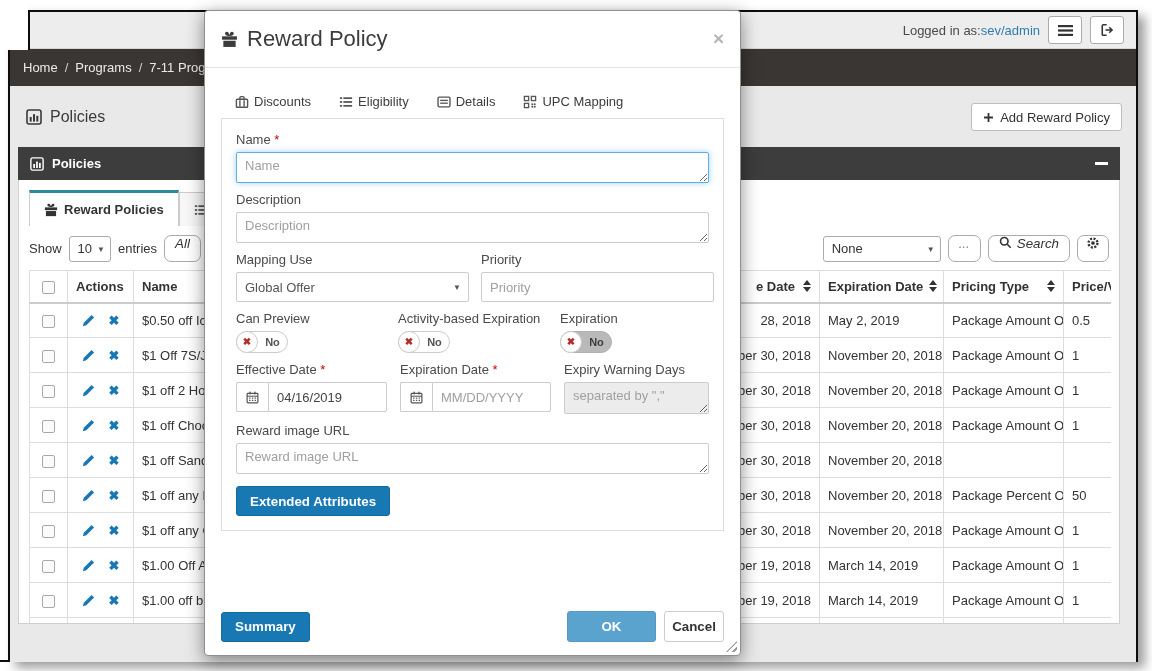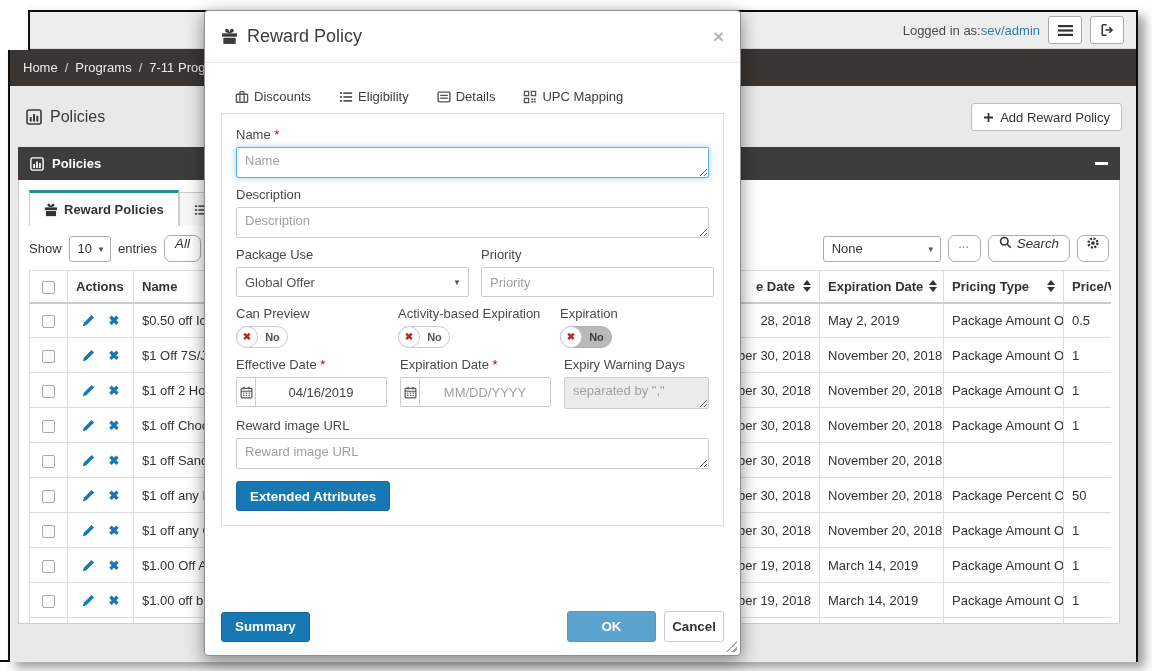--- a/index.html
+++ b/index.html
@@ -101,21 +101,21 @@
   
   .modal {
     position:absolute; left:204px; top:10px; width:537px; height:646px; z-index:40;
     background:#fff; border:1px solid #8f8f8f; border-radius:4px;
     box-shadow:0 5px 18px rgba(0,0,0,.45);
   }
   .modal-head {
     display:flex; align-items:center; justify-content:space-between;
     padding:15px 16px; border-bottom:1px solid #e5e5e5;
   }
-  .modal-title { display:flex; align-items:center; gap:9px; font-size:18px; color:#3c3c3c; }
+  .modal-title { display:flex; align-items:center; gap:9px; font-size:22px; color:#3c3c3c; }
   .modal-x { color:#b5b5b5; font-size:19px; line-height:14px; cursor:pointer; font-weight:bold; }
 
   .m-tabs { display:flex; align-items:flex-end; margin:16px 16px 0 16px; border-bottom:1px solid #ddd; }
   .m-tab { display:flex; align-items:center; gap:5px; padding:9px 13px; color:#3d3d3d; cursor:pointer; border:1px solid transparent; margin-bottom:-1px; }
   .m-tab.active { background:#fff; border:1px solid #ccc; border-bottom:1px solid #fff; border-top:3px solid #2e8a98; padding-top:7px; }
 
   .m-content { margin:0 16px; border:1px solid #ddd; border-top:none; padding:12px 14px 14px 14px; }
   .f-label { color:#4a4a4a; margin:9px 0 5px 0; }
   .f-label.first { margin-top:1px; }
   .req { color:#c00; }
@@ -133,21 +133,21 @@
   .p-input { width:233px; height:30px; }
   .three-col { display:flex; gap:13px; }
   .three-col > div { width:151px; }
   .tgl { display:flex; align-items:center; width:52px; height:22px; border:1px solid #ccc; border-radius:11px; background:#fff; cursor:pointer; margin-top:3px; }
   .tgl .knob { width:22px; height:22px; margin:-1px 0 0 -1px; border:1px solid #ccc; border-radius:50%; background:#fff; display:flex; align-items:center; justify-content:center; color:#b52b27; font-size:10px; font-weight:bold; }
   .tgl .state { flex:1; text-align:center; font-size:11px; font-weight:bold; color:#555; }
   .tgl.gray { background:#b9b9b9; border-color:#b0b0b0; }
   .tgl.gray .state { color:#3d3d3d; }
   .igroup { display:flex; width:151px; }
   .igroup .addon { width:32px; height:30px; border:1px solid #ccc; border-right:none; border-radius:2px 0 0 2px; background:#fff; display:flex; align-items:center; justify-content:center; color:#555; }
-  .igroup input { width:132px; height:30px; border-radius:0 2px 2px 0;text-align:center; }
+  .igroup input { width:119px; height:30px; border-radius:0 2px 2px 0; }
   textarea.dis { background:#ececec; color:#9a9a9a; height:32px; }
   .btn-primary { display:inline-flex; align-items:center; justify-content:center; background:#1878b4; color:#fff; font-weight:bold; border:1px solid #16699d; border-radius:3px; height:30px; padding:0 13px; cursor:pointer; margin-top:12px; }
   .m-footer { position:absolute; left:16px; right:16px; bottom:13px; display:flex; align-items:center; justify-content:space-between; }
   .m-footer .right { display:flex; gap:8px; }
   .btn-ok { width:89px; height:31px; background:#5ba3cf; border:1px solid #549ac4; color:#fff; font-weight:bold; border-radius:3px; display:flex; align-items:center; justify-content:center; cursor:pointer; }
   .btn-cancel { width:60px; height:31px; background:#fff; border:1px solid #ccc; color:#333; border-radius:3px; display:flex; align-items:center; justify-content:center; cursor:pointer;font-weight:bold; }
   .btn-summary { margin-top:0; }
   .resize-grip { position:absolute; right:3px; bottom:3px; width:11px; height:11px;
     background:repeating-linear-gradient(135deg, transparent 0 3px, #9a9a9a 3px 4.5px);
     clip-path:polygon(100% 0, 100% 100%, 0 100%); }
@@ -608,21 +608,21 @@
 
   <div class="m-content">
     <div class="f-label first"><span>Name</span> <span class="req">*</span></div>
     <textarea class="focused" placeholder="Name" style=""></textarea>
 
     <div class="f-label">Description</div>
     <textarea placeholder="Description" style=""></textarea>
 
     <div class="two-col">
       <div>
-        <div class="f-label">Package Use</div>
+        <div class="f-label">Mapping Use</div>
         <div class="mselect">
           <span>Global Offer</span>
           <span class="car">▼</span>
         </div>
       </div>
       <div>
         <div class="f-label">Priority</div>
         <input type="text" class="p-input" placeholder="Priority" style="">
       </div>
     </div>

